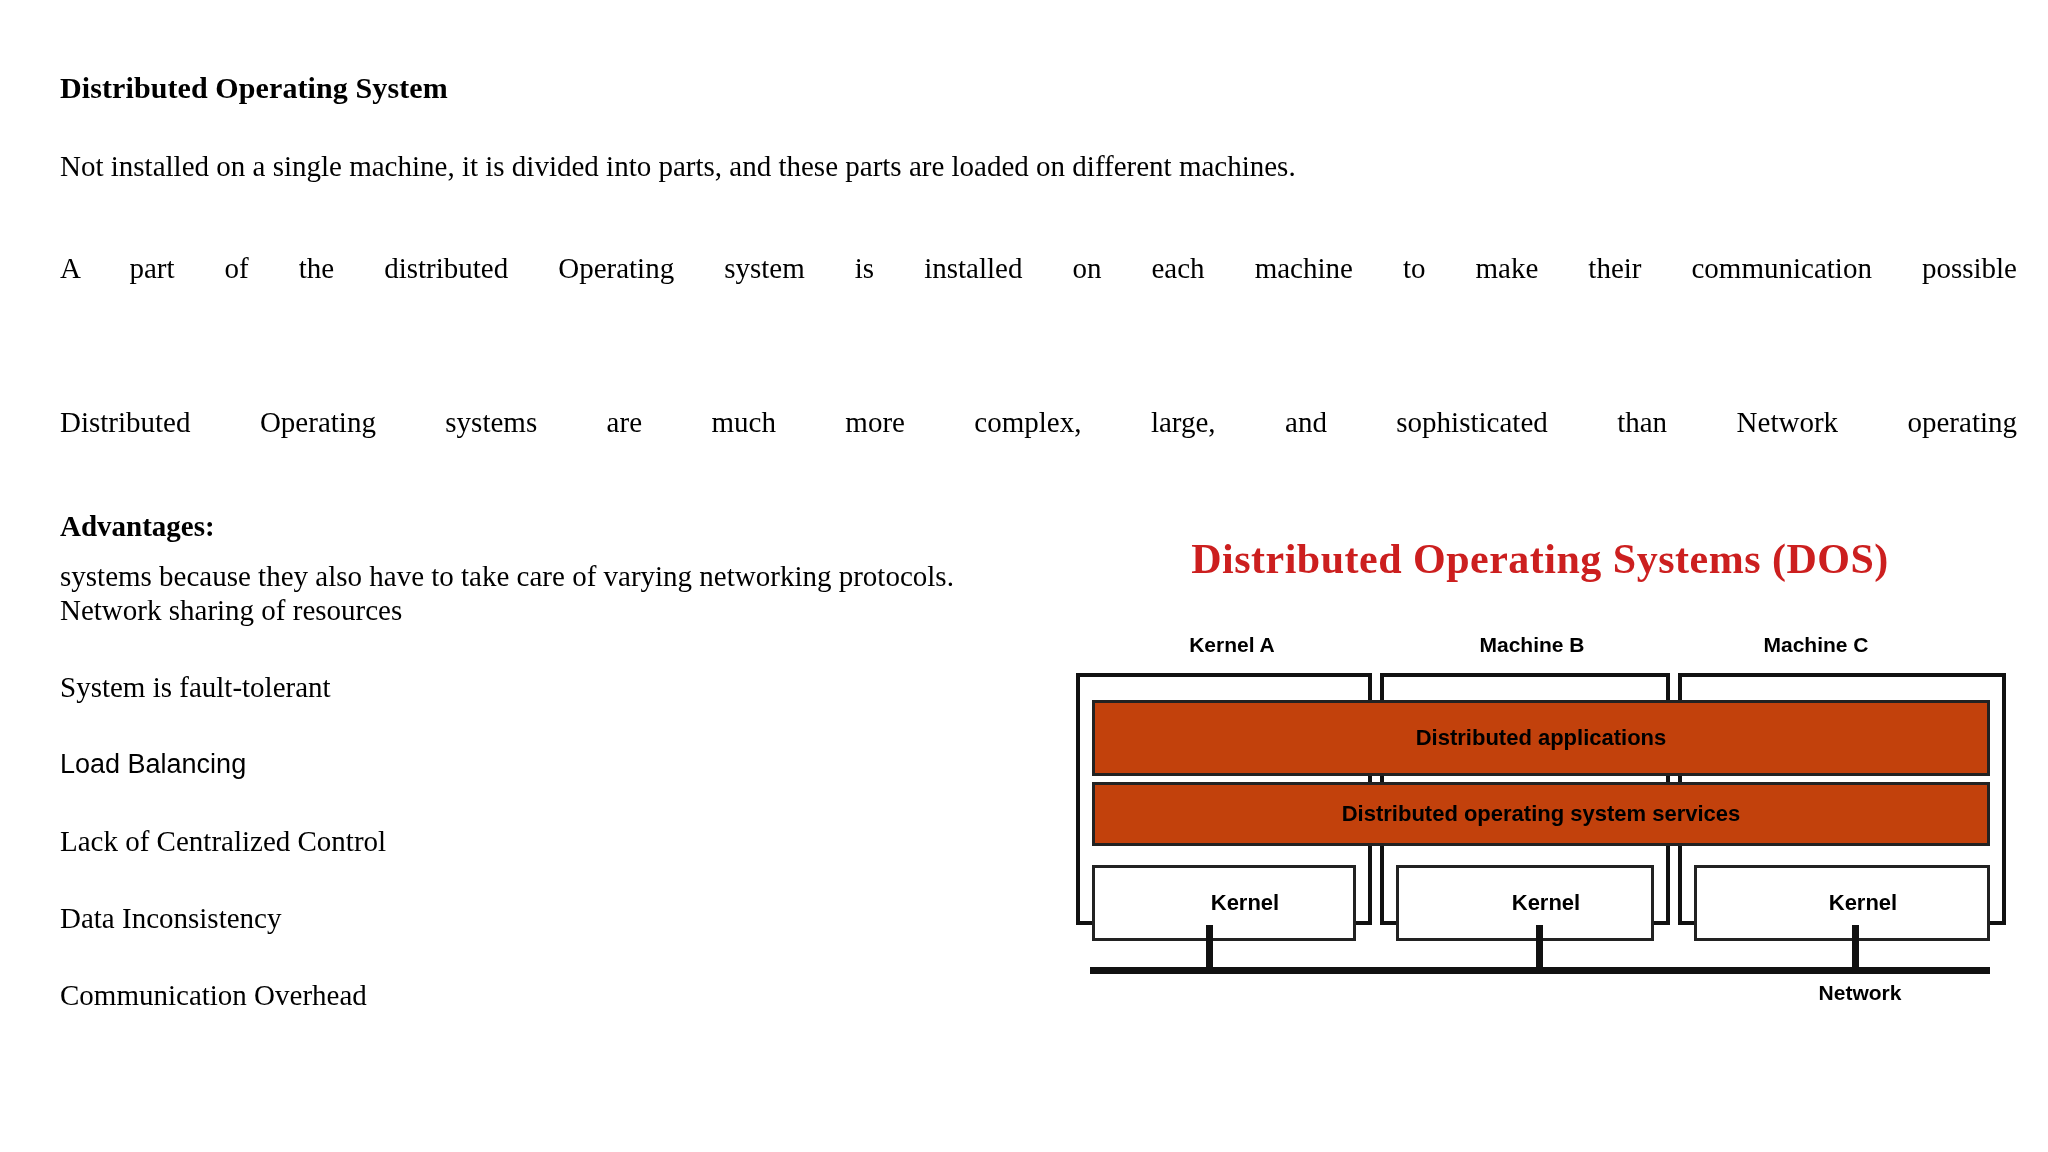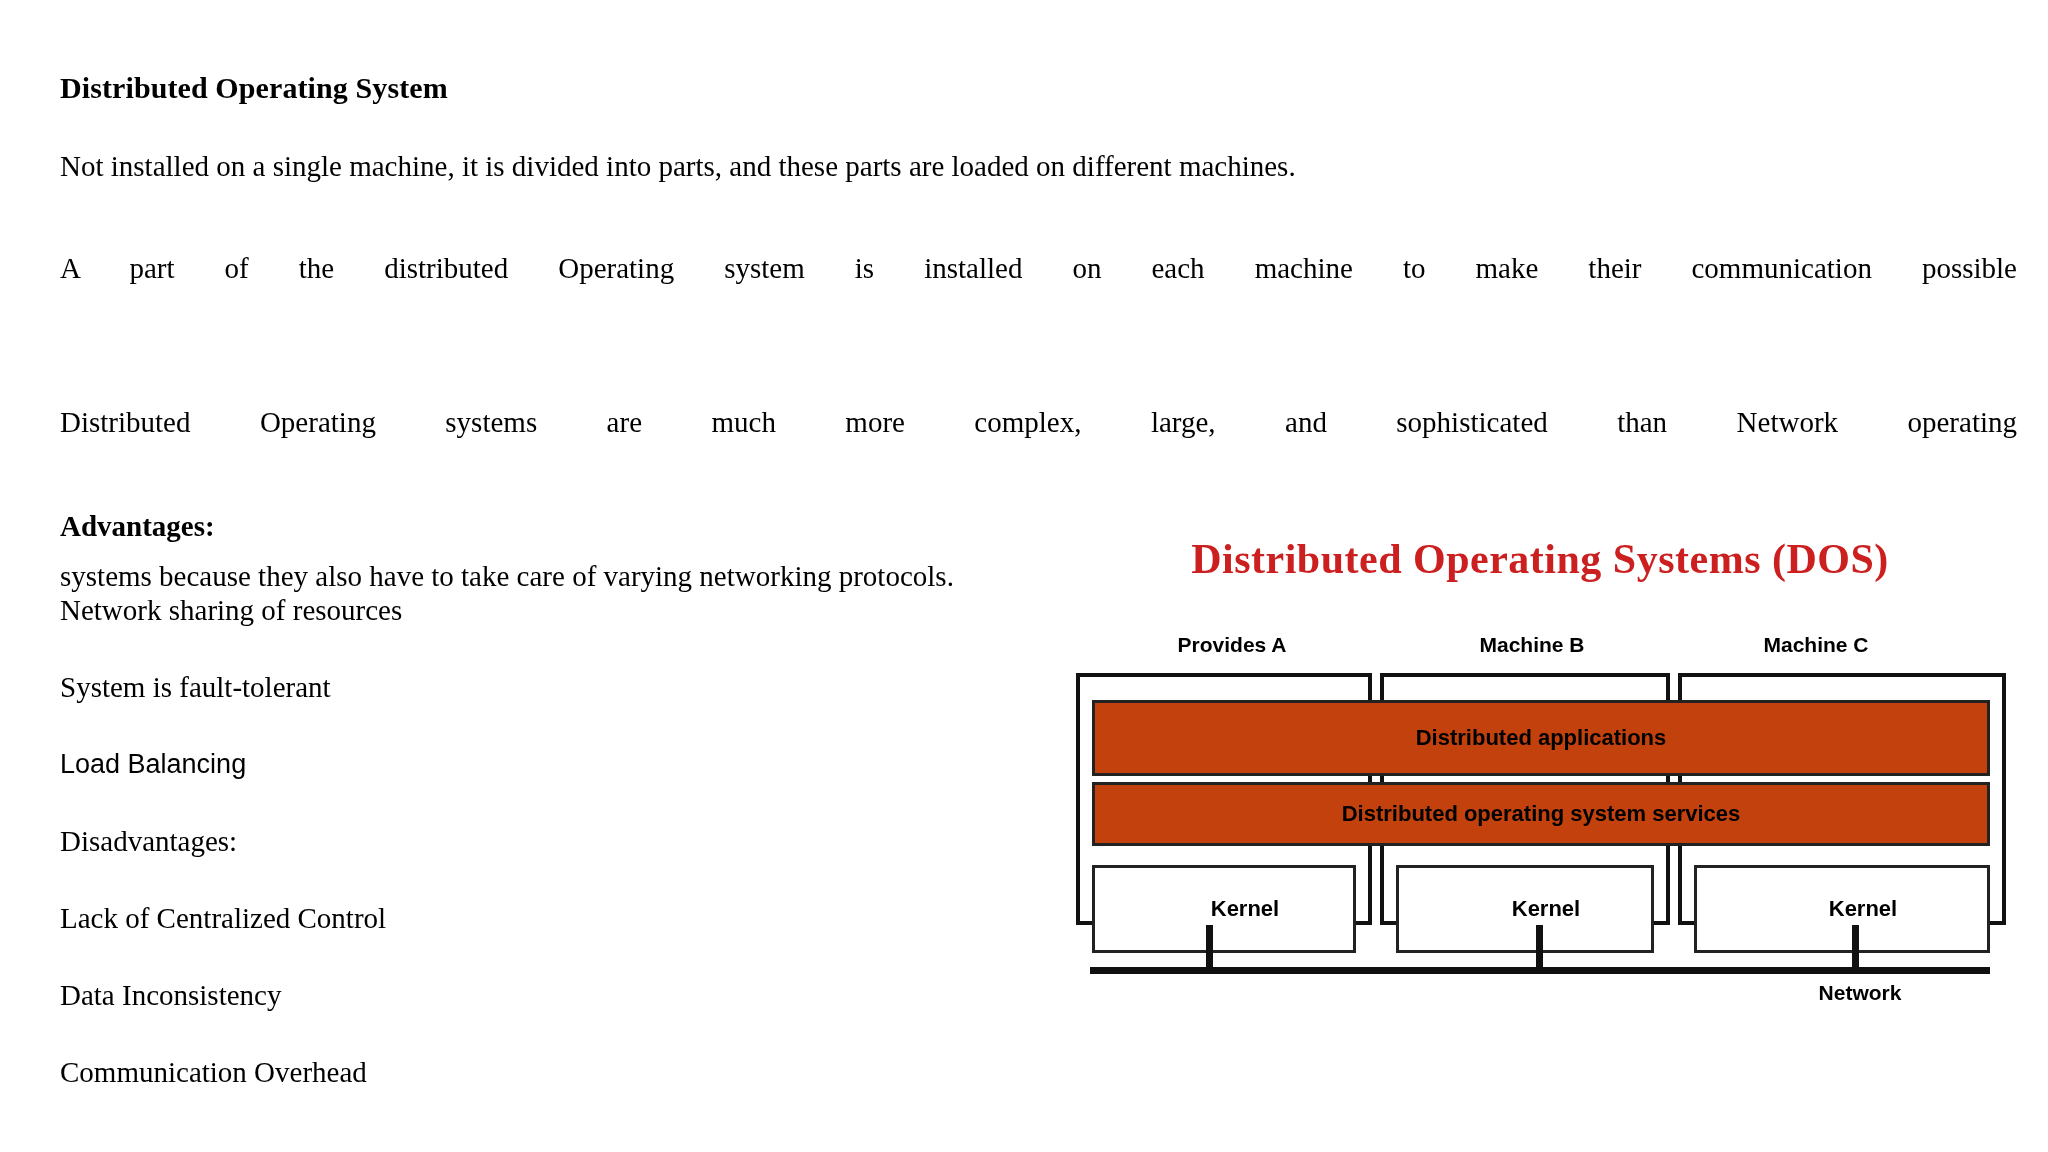--- a/index.html
+++ b/index.html
@@ -159,21 +159,21 @@
     color: #000;
     white-space: nowrap;
   }
   .span-bar.apps     { top: 165px; height: 76px; }
   .span-bar.services { top: 247px; height: 64px; }
 
   
   .kernel-box {
     position: absolute;
     top: 330px;
-    height: 88px;
+    height: 76px;
     border: 3px solid #222;
     background: #ffffff;
     box-sizing: border-box;
     display: flex;
     align-items: center;
     justify-content: center;
     font-family: "Liberation Sans", "DejaVu Sans", sans-serif;
     font-size: 22px;
     font-weight: bold;
     white-space: nowrap;
@@ -230,32 +230,31 @@
     <span class="ln">Distributed Operating systems are much more complex, large, and sophisticated than Network operating</span>
     <span class="ln last">systems because they also have to take care of varying networking protocols.</span>
   </div>
 
   <div class="section-heading">Advantages:</div>
 
   <div class="list-area">
     <div class="list-item">Network sharing of resources</div>
     <div class="list-item">System is fault-tolerant</div>
     <div class="list-item sans">Load Balancing</div>
-    <div class="list-item">Disadvantages:</div>
     <div class="list-item">Lack of Centralized Control</div>
     <div class="list-item">Data Inconsistency</div>
     <div class="list-item">Communication Overhead</div>
   </div>
 
   <div class="diagram">
 
     <div class="dos-title">Distributed Operating Systems (DOS)</div>
 
     <div class="machine-labels">
-      <div class="machine-label a">Provides A</div>
+      <div class="machine-label a">Kernel A</div>
       <div class="machine-label b">Machine B</div>
       <div class="machine-label c">Machine C</div>
     </div>
 
     <div class="machine-frame a"></div>
     <div class="machine-frame b"></div>
     <div class="machine-frame c"></div>
 
     <div class="span-bar apps">Distributed applications</div>
 

